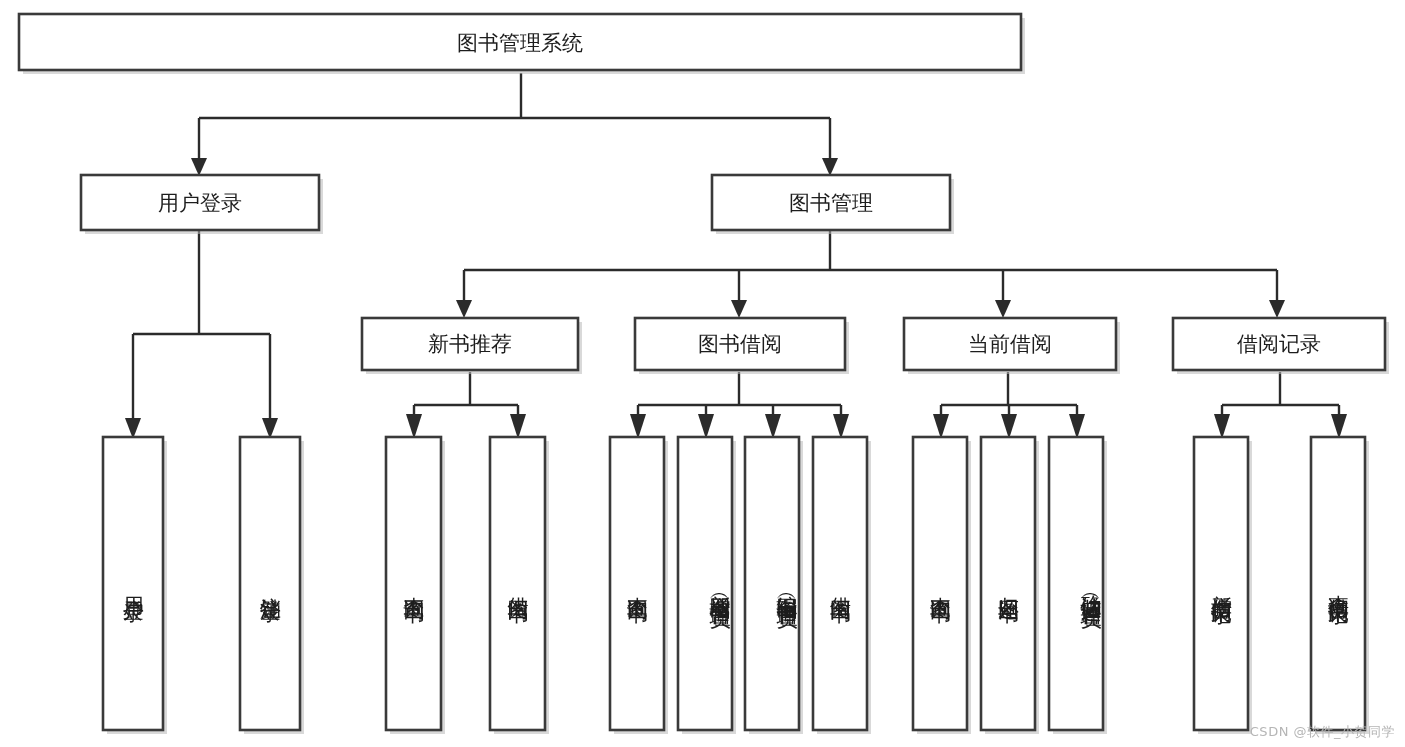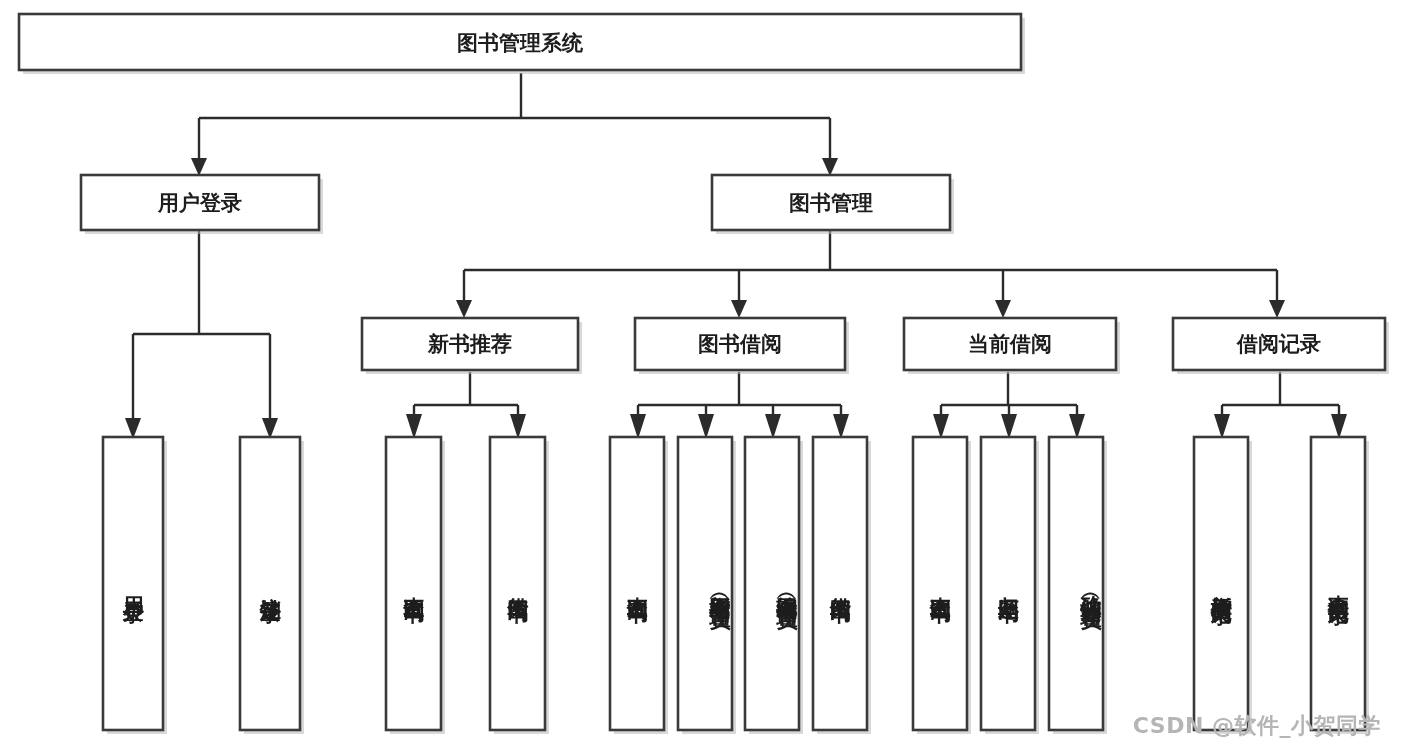--- a/index.html
+++ b/index.html
@@ -11,21 +11,20 @@
     width: 1405px;
     height: 747px;
     font-family: "DejaVu Sans", "Liberation Sans", sans-serif;
     overflow: hidden;
   }
   #diagram-root {
     position: relative;
     width: 1405px;
     height: 747px;
     background: #ffffff;
-    font-weight: bold;
   }
   svg.diagram-svg {
     position: absolute;
     left: 0;
     top: 0;
     width: 1405px;
     height: 747px;
     display: block;
   }
   .node-rect {
@@ -63,24 +62,24 @@
     font-family: "DejaVu Sans", "Liberation Sans", sans-serif;
     font-size: 21px;
     line-height: 1.18;
     letter-spacing: 2px;
     color: #1d1d1d;
     white-space: nowrap;
     pointer-events: none;
   }
   .watermark {
     position: absolute;
-    right: 24px;
+    right: 10px;
     bottom: 6px;
     font-family: "DejaVu Sans", "Liberation Sans", sans-serif;
-    font-size: 22px;
+    font-size: 13px;
     color: #b5b5b5;
     letter-spacing: 0.5px;
     white-space: nowrap;
   }
 </style>
 </head>
 <body>
 
 <div id="diagram-root">
 

